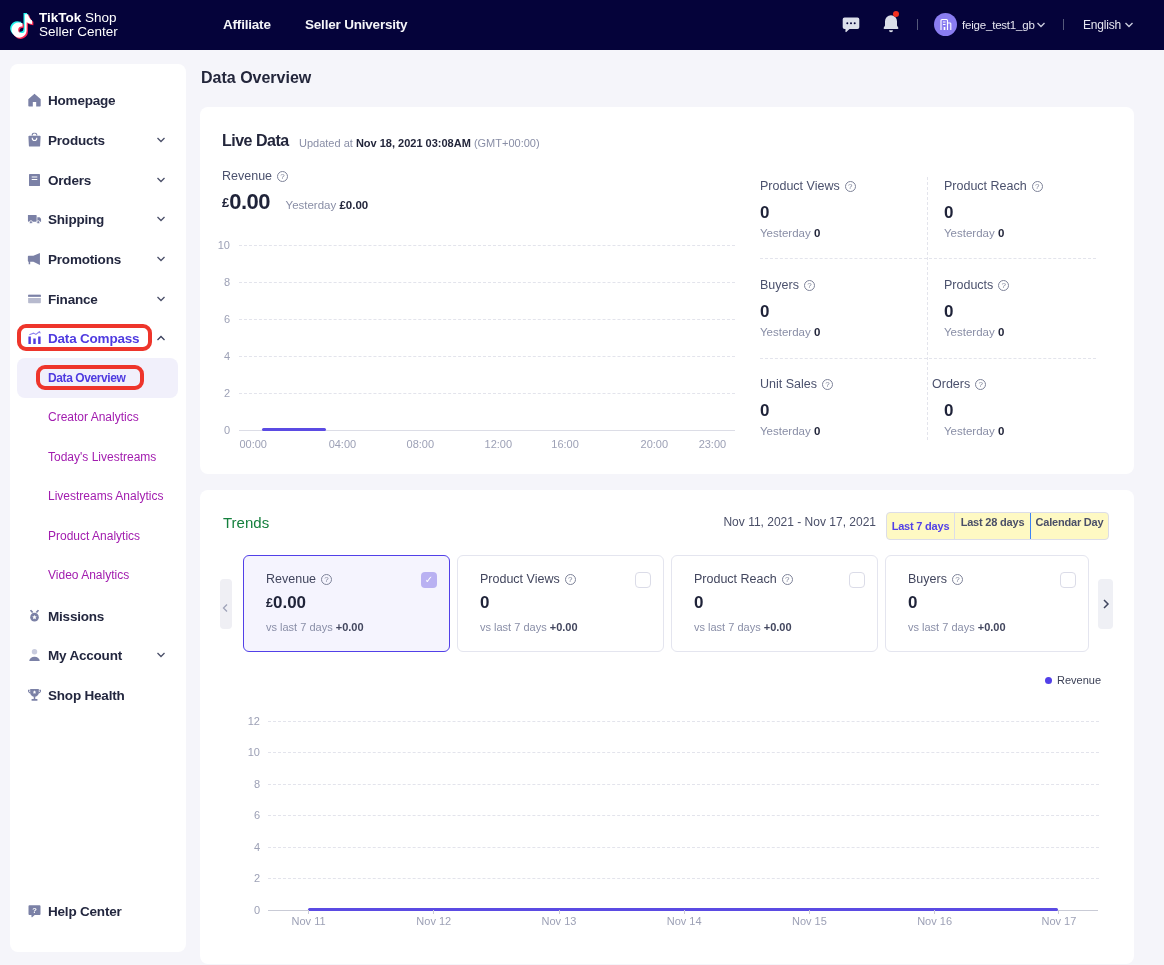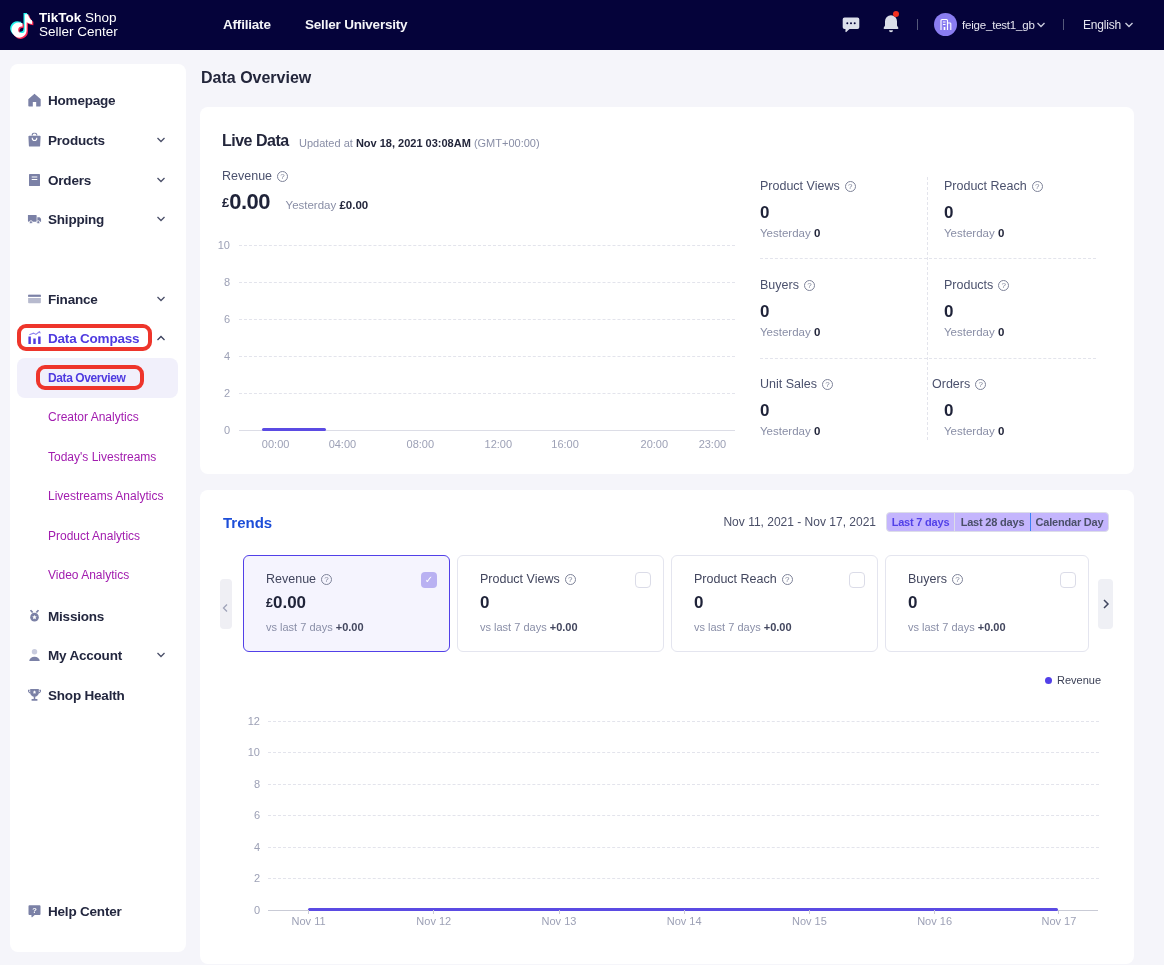--- a/index.html
+++ b/index.html
@@ -139,20 +139,29 @@
         <path fill="#7B81A6" d="M11 6h2.2a.8.8 0 0 1 .66.35l1 1.5a.8.8 0 0 1 .14.45v2.5h-4V6z"></path>
         <circle cx="4.2" cy="11.4" r="1.6" fill="#7B81A6" stroke="#fff" stroke-width=".8"></circle>
         <circle cx="12" cy="11.4" r="1.6" fill="#7B81A6" stroke="#fff" stroke-width=".8"></circle>
       </svg>
     <div class="mlabel">Shipping</div>
     <svg class="mchev" viewBox="0 0 12 12">
         <path fill="none" stroke="#4A4F68" stroke-width="1.3" d="M2.5 4l3.5 3.5L9.5 4"></path>
       </svg>
   </div>
 
+  <div class="mitem" style="top:180px">
+    <svg class="micon" viewBox="0 0 16 16">
+        <path fill="#7B81A6" d="M13.8 1.6v12.8l-7-3.4H3.4v2.6H1.8V11H1.5A1.3 1.3 0 0 1 .9 9.9V5.5a1.3 1.3 0 0 1 .6-1.1h5.3l7-2.8z"></path>
+      </svg>
+    <div class="mlabel">Promotions</div>
+    <svg class="mchev" viewBox="0 0 12 12">
+        <path fill="none" stroke="#4A4F68" stroke-width="1.3" d="M2.5 4l3.5 3.5L9.5 4"></path>
+      </svg>
+  </div>
 
   <div class="mitem" style="top:220px">
     <svg class="micon" viewBox="0 0 16 16">
         <path fill="#7B81A6" d="M1.2 3.4h13.6a0 0 0 0 1 0 0v2.2H1.2V3.4zM1.2 7h13.6v4.8a.8.8 0 0 1-.8.8H2a.8.8 0 0 1-.8-.8V7z" opacity=".55"></path>
         <path fill="#7B81A6" d="M1.2 4.2a.8.8 0 0 1 .8-.8h12a.8.8 0 0 1 .8.8v1.4H1.2V4.2z"></path>
       </svg>
     <div class="mlabel">Finance</div>
     <svg class="mchev" viewBox="0 0 12 12">
         <path fill="none" stroke="#4A4F68" stroke-width="1.3" d="M2.5 4l3.5 3.5L9.5 4"></path>
       </svg>
@@ -251,21 +260,21 @@
   <div class="axlab" style="left:10px;top:280px;width:20px;text-align:right">2</div>
   <div class="axlab" style="left:10px;top:317px;width:20px;text-align:right">0</div>
   <div class="dash-h" style="left:39px;top:138px;width:496px"></div>
   <div class="dash-h" style="left:39px;top:175px;width:496px"></div>
   <div class="dash-h" style="left:39px;top:212px;width:496px"></div>
   <div class="dash-h" style="left:39px;top:249px;width:496px"></div>
   <div class="dash-h" style="left:39px;top:286px;width:496px"></div>
   <div class="abs" style="left:39px;top:323px;width:496px;height:1px;background:#DCDDE6"></div>
   <div class="abs" style="left:62px;top:321px;width:64px;height:3px;background:#5B4BE3;border-radius:2px"></div>
   <div class="axlab" style="left:39px;top:331px;width:50px;text-align:center;margin-left:0;transform:translateX(0)">&nbsp;</div>
-  <div class="axlab" style="left:39.4px;top:331px;width:50px;text-align:right">00:00</div>
+  <div class="axlab" style="left:39.4px;top:331px;width:50px;text-align:left">00:00</div>
   <div class="axlab" style="left:117.4px;top:331px;width:50px;text-align:center">04:00</div>
   <div class="axlab" style="left:195.3px;top:331px;width:50px;text-align:center">08:00</div>
   <div class="axlab" style="left:273.3px;top:331px;width:50px;text-align:center">12:00</div>
   <div class="axlab" style="left:351.3px;top:331px;width:50px;text-align:left">16:00</div>
   <div class="axlab" style="left:429.3px;top:331px;width:50px;text-align:center">20:00</div>
   <div class="axlab" style="left:487.4px;top:331px;width:50px;text-align:center">23:00</div>
 
   <div class="dash-v" style="left:727px;top:70px;height:263px"></div>
   <div class="dash-h" style="left:560px;top:151px;width:336px"></div>
   <div class="dash-h" style="left:560px;top:251px;width:336px"></div>
@@ -286,24 +295,24 @@
 
   <div class="statlabel" style="left:560px;top:270px">Unit Sales<span class="qmark">?</span></div>
   <div class="statval" style="left:560px;top:294px">0</div>
   <div class="statyest" style="left:560px;top:318px">Yesterday <b>0</b></div>
   <div class="statlabel" style="left:732px;top:270px">Orders<span class="qmark">?</span></div>
   <div class="statval" style="left:744px;top:294px">0</div>
   <div class="statyest" style="left:744px;top:318px">Yesterday <b>0</b></div>
 </div>
 
 <div class="card" id="trendcard" style="left:200px;top:490px;width:934px;height:474px;">
-  <div class="abs" style="left:23px;top:24px;font-size:15px;font-weight:bold;color:#1d4ed8">Trends</div>
+  <div class="abs" style="left:23px;top:24px;font-size:15px;font-weight:normal;color:#15803d">Trends</div>
   <div class="abs" style="right:258px;top:25px;font-size:12px;color:#4A4F68;white-space:nowrap">Nov 11, 2021 - Nov 17, 2021</div>
 
-  <div class="abs" style="left:686px;top:22px;height:20px;border:1px solid #DCDDE8;border-radius:4px;background:#c4b5fd;display:flex;align-items:center">
+  <div class="abs" style="left:686px;top:22px;height:28px;border:1px solid #DCDDE8;border-radius:4px;background:#fef9c3;display:flex;align-items:center">
     <div style="width:67px;text-align:center;font-size:11px;letter-spacing:-0.2px;font-weight:bold;color:#5240E8">Last 7 days</div>
     <div style="width:76px;text-align:center;font-size:11px;letter-spacing:-0.2px;font-weight:bold;color:#4A4F68;border-left:1px solid #DCDDE8;height:100%;line-height:18px">Last 28 days</div>
     <div style="width:78px;text-align:center;font-size:11px;letter-spacing:-0.2px;font-weight:bold;color:#4A4F68;border-left:1px solid #3b82f6;height:100%;line-height:18px">Calendar Day</div>
   </div>
 
   <div class="abs" style="left:20px;top:89px;width:12px;height:50px;background:#EFEFF4;border-radius:4px"></div>
   <svg class="abs" style="left:21px;top:113px" width="9" height="10" viewBox="0 0 9 10">
       <path fill="none" stroke="#9FA3B8" stroke-width="1.3" d="M6 1.5L2.5 5L6 8.5"></path>
     </svg>
   <div class="abs" style="left:898px;top:89px;width:15px;height:50px;background:#EFF0F5;border-radius:4px"></div>

